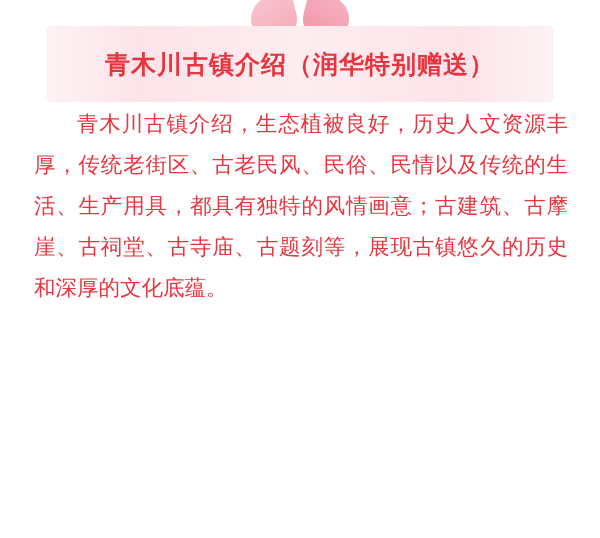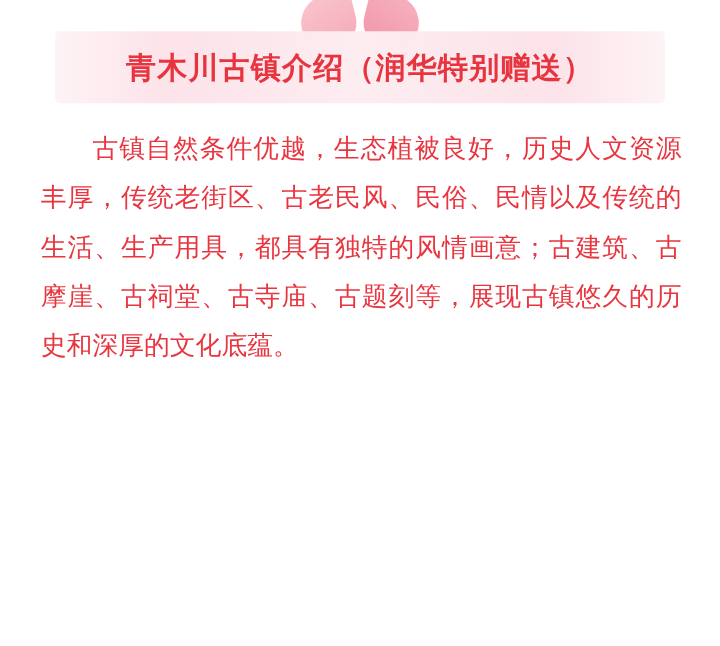--- a/index.html
+++ b/index.html
@@ -51,21 +51,21 @@
     transform: rotate(14deg);
     border-radius: 12% 50% 50% 50%;
   }
 
   
   .title-banner {
     position: absolute;
     top: 26px;
     left: 46px;
     width: 508px;
-    height: 60px;
+    height: 76px;
     border-radius: 4px;
     background: linear-gradient(90deg,
         rgba(252,232,236,0.55) 0%,
         rgba(252,226,232,0.95) 18%,
         rgba(253,237,240,1) 50%,
         rgba(252,226,232,0.95) 82%,
         rgba(252,232,236,0.55) 100%);
     display: flex;
     align-items: center;
     justify-content: center;
@@ -108,16 +108,16 @@
   <div class="hearts">
     <span class="heart left"></span>
     <span class="heart right"></span>
   </div>
 
   <div class="title-banner">
     <div class="title-text">青木川古镇介绍（润华特别赠送）</div>
   </div>
 
   <div class="body-text">
-    <p class="para">古镇自然条件优越，生态植被良好，历史人文资源丰厚，传统老街区、古老民风、民俗、民情以及传统的生活、生产用具，都具有独特的风情画意；古建筑、古摩崖、古祠堂、古寺庙、古题刻等，展现古镇悠久的历史和深厚的文化底蕴。</p>
+    <p class="para">青木川古镇介绍，生态植被良好，历史人文资源丰厚，传统老街区、古老民风、民俗、民情以及传统的生活、生产用具，都具有独特的风情画意；古建筑、古摩崖、古祠堂、古寺庙、古题刻等，展现古镇悠久的历史和深厚的文化底蕴。</p>
   </div>
 
 </div>
 
 </body></html>

